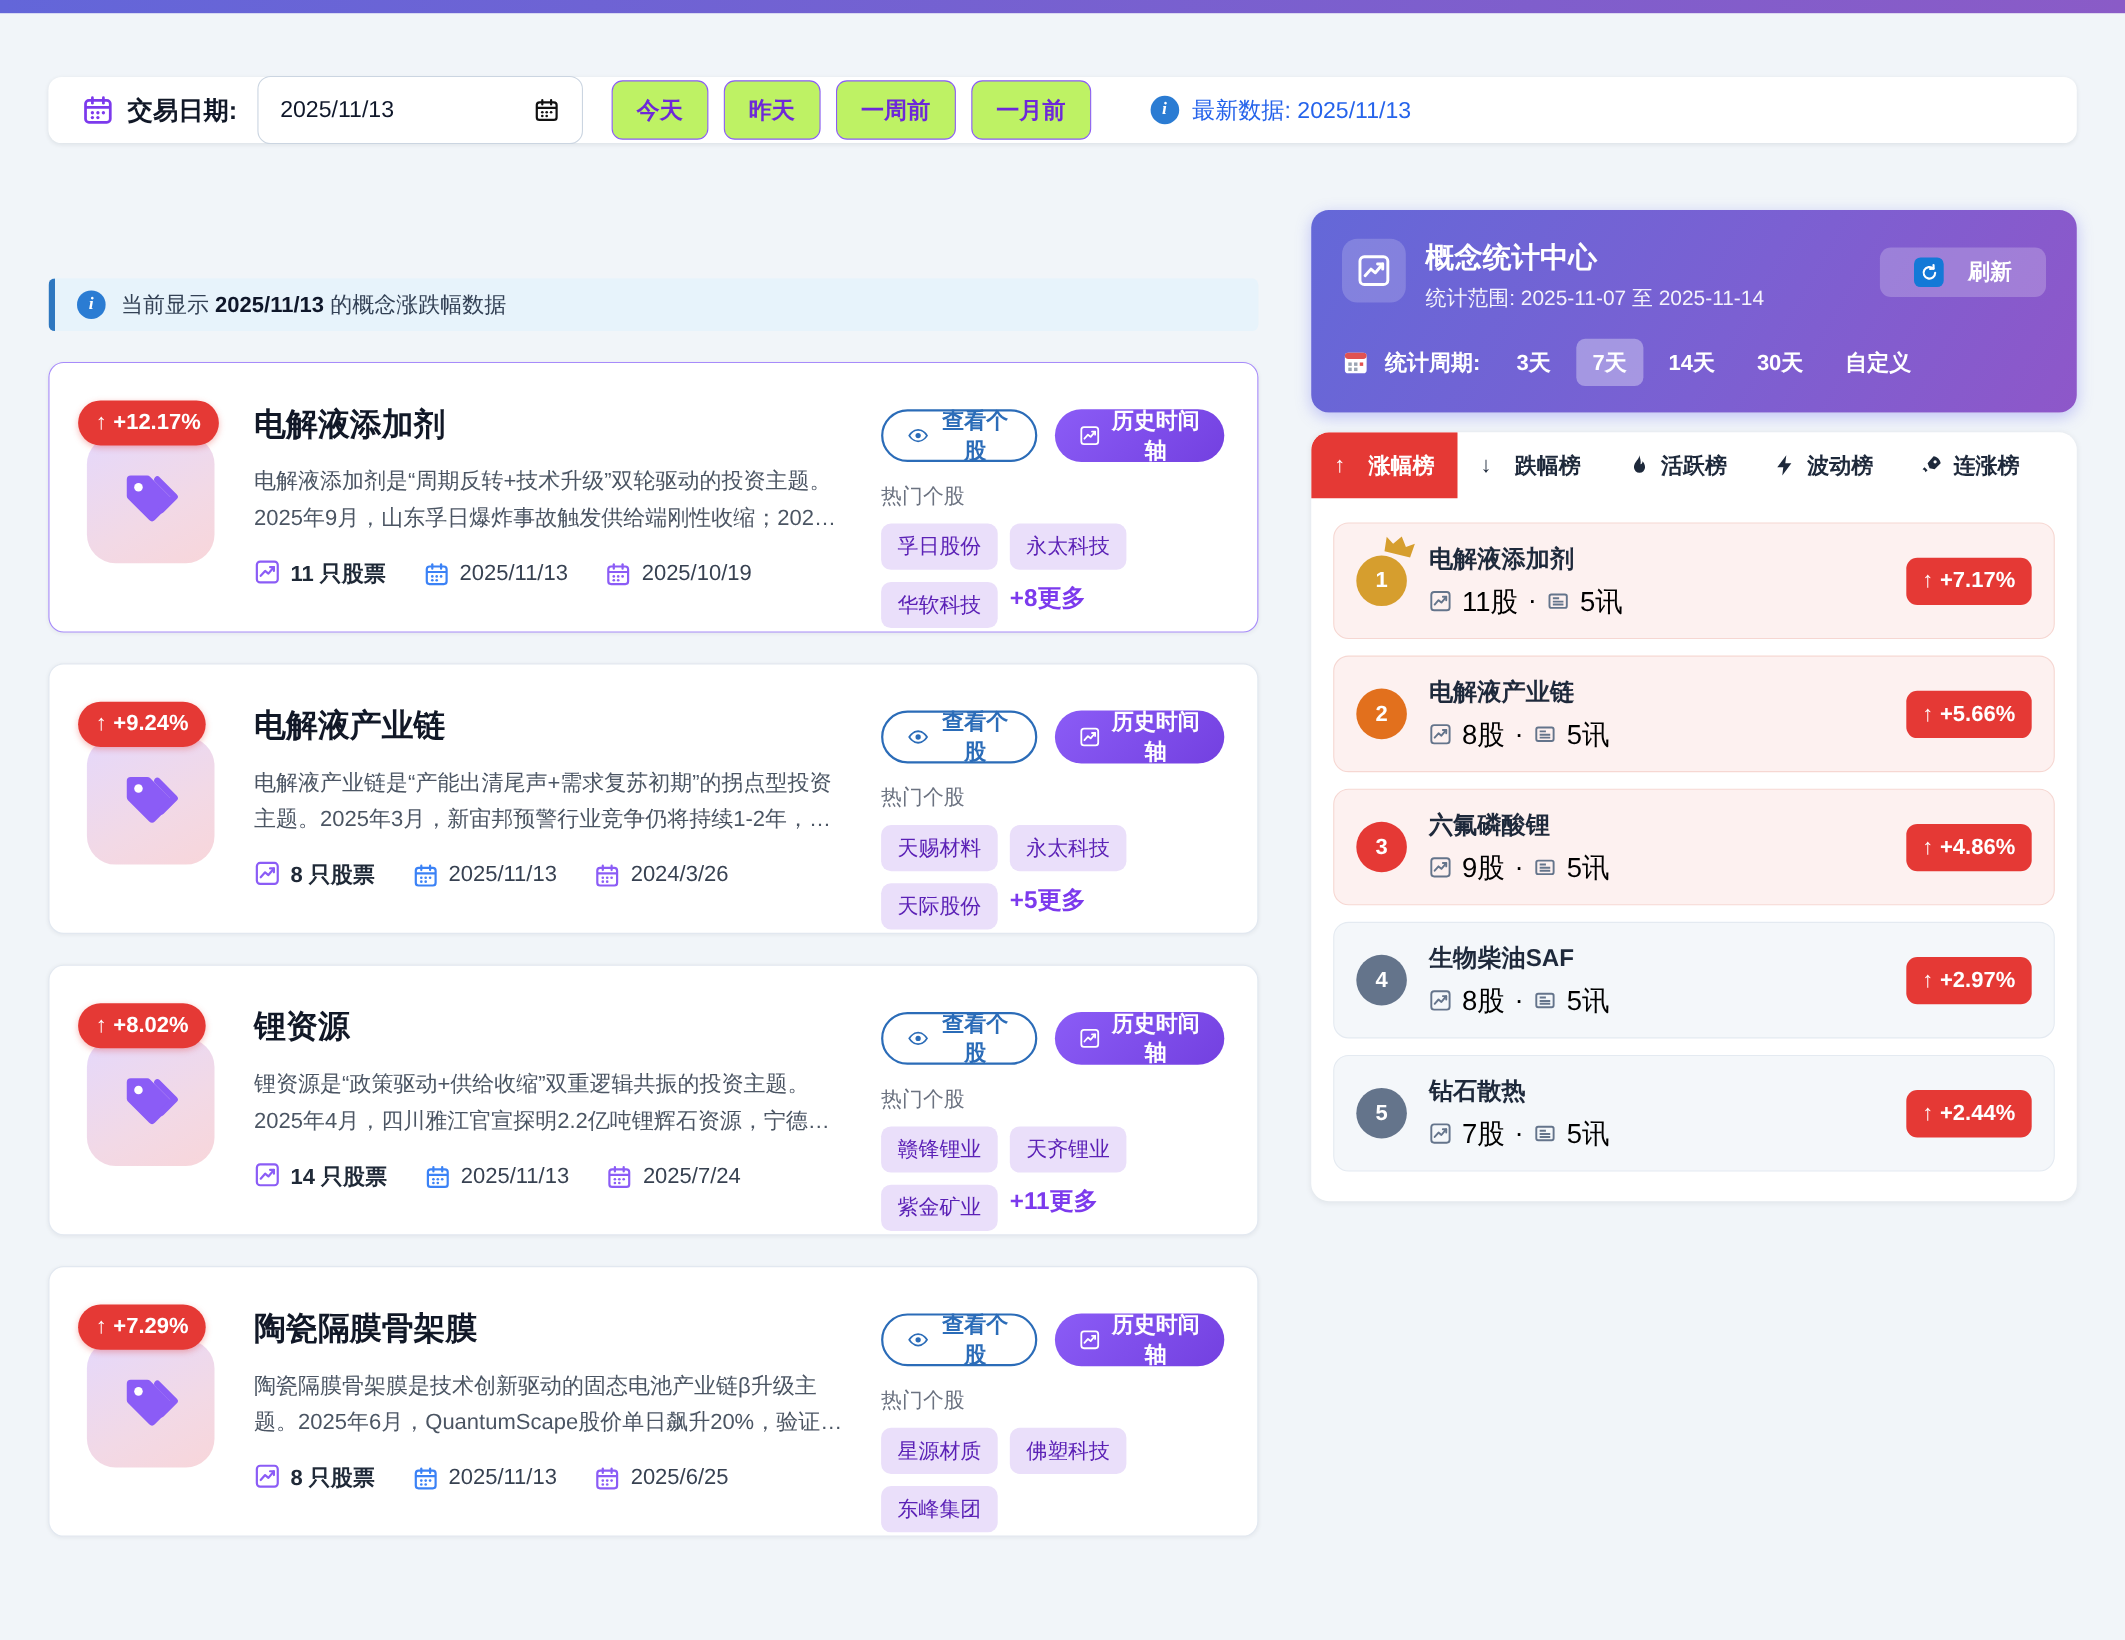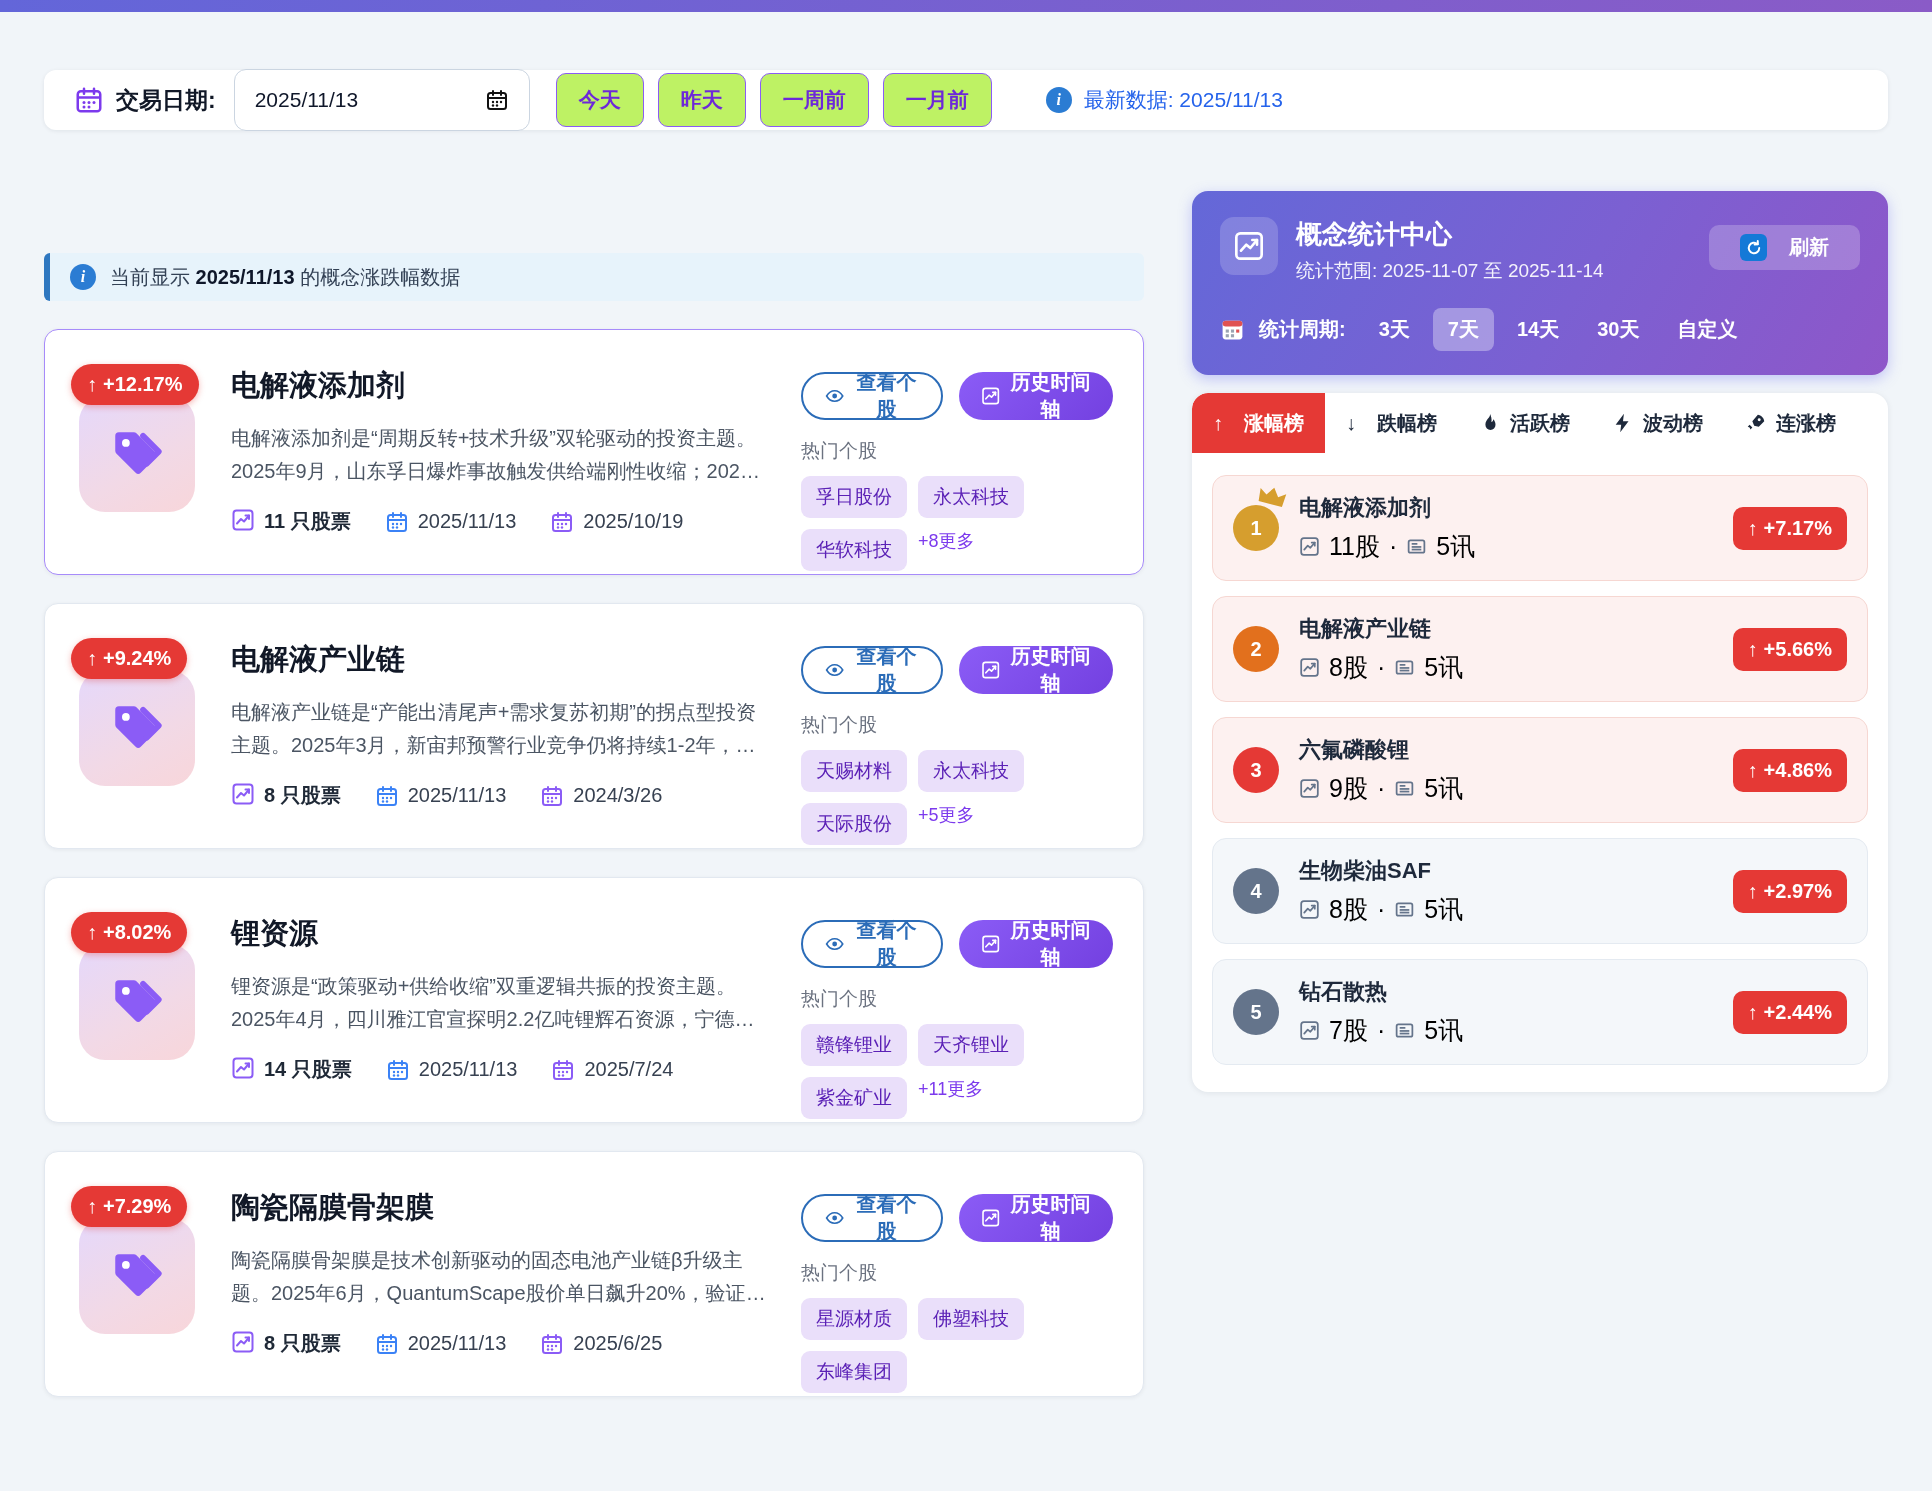--- a/index.html
+++ b/index.html
@@ -69,21 +69,21 @@
   .mic { width:24px; height:24px; flex:none; }
   .cright { width:312px; flex:none; padding-top:12px; }
   .btn-row { display:flex; gap:16px; }
   .btn-view { height:48px; border:2px solid #2b6cb8; border-radius:999px; background:#fff; color:#2b6cb8;
     font-size:20px; font-weight:bold; display:flex; align-items:center; gap:10px; padding:0 22px; cursor:pointer; }
   .btn-tl { height:48px; border:none; border-radius:999px; background:linear-gradient(135deg,#8b5cf6,#7340e0);
     color:#fff; font-size:20px; font-weight:bold; display:flex; align-items:center; gap:10px; padding:0 22px; cursor:pointer; }
   .hot-label { margin-top:18px; font-size:19px; color:#6b7280; }
   .chips { margin-top:12px; display:flex; align-items:flex-start; gap:11px; flex-wrap:wrap; }
   .chip { background:#eadffa; color:#5b21b6; font-size:19px; padding:8px 15px; border-radius:9px; cursor:pointer; white-space:nowrap; }
-  .more { color:#7c3aed; font-size:18px; font-weight:normal; cursor:pointer; white-space:nowrap; }
+  .more { color:#7c3aed; font-size:22px; font-weight:bold; cursor:pointer; white-space:nowrap; }
 
   
   .stats-panel { border-radius:16px; padding:26px 28px 24px; color:#fff;
     background:linear-gradient(120deg,#6468d8 0%,#7b60d2 55%,#8e57c9 100%);
     box-shadow:0 4px 14px rgba(99,102,241,.35); }
   .sp-head { display:flex; align-items:flex-start; }
   .sp-ico { width:58px; height:58px; border-radius:14px; background:rgba(255,255,255,.18);
     display:flex; align-items:center; justify-content:center; flex:none; }
   .sp-ico svg { width:32px; height:32px; color:#fff; }
   .sp-titles { margin-left:18px; }

